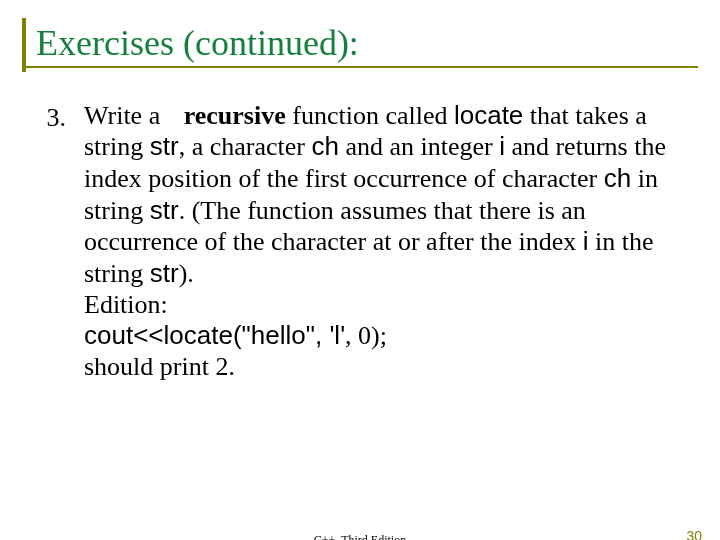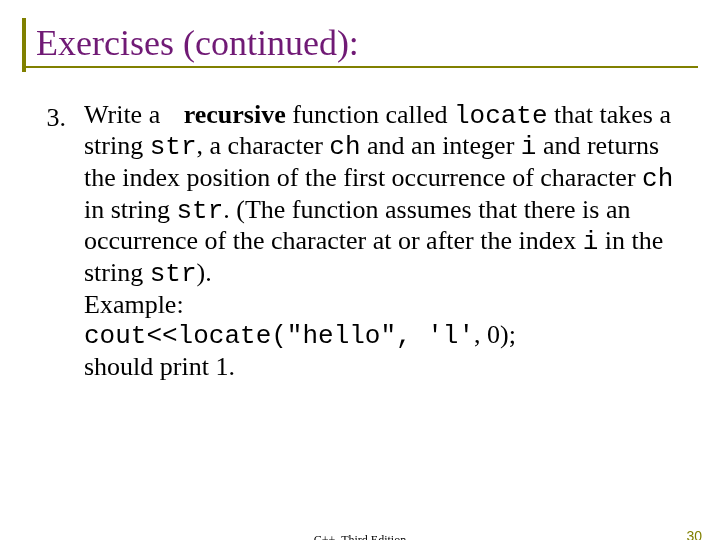--- a/index.html
+++ b/index.html
@@ -23,21 +23,21 @@
     padding: 6px 0 4px 10px;
   }
   .title-rule {
     border: none;
     border-top: 2px solid #808000;
     margin-top: 2px;
     margin-left: -10px;
   }
   .title {
     font-size: 36px;
-    color: #701a75;
+    color: #15803d;
     font-weight: normal;
     line-height: 1.1;
   }
   .content {
     padding: 28px 44px 0 44px;
   }
   .list-item {
     display: flex;
     align-items: flex-start;
     gap: 18px;
@@ -49,21 +49,21 @@
     text-align: right;
     line-height: 1.25;
     padding-top: 2px;
   }
   .body-text {
     font-size: 26px;
     color: #000;
     line-height: 1.18;
   }
   .bold { font-weight: bold; margin-left: 17px; }
-  .mono { font-family: Liberation Mono, monospace; }
+  .mono { font-family: Liberation Sans, sans-serif; }
   .footer-center {
     position: absolute;
     bottom: 10px;
     left: 0;
     width: 100%;
     text-align: center;
     font-size: 12px;
     color: #000;
     line-height: 1.15;
   }
@@ -85,25 +85,25 @@
     <div class="title">Exercises (continued):</div>
     <hr class="title-rule">
   </div>
 
   <div class="content">
     <div class="list-item">
       <div class="num">3.</div>
       <div class="body-text">
         <span>Write a </span><span class="bold">recursive</span><span> function called </span><span class="mono">locate</span><span> that takes a string </span><span class="mono">str</span><span>, a character </span><span class="mono">ch</span><span> and an integer </span><span class="mono">i</span><span> and returns the index position of the first occurrence of character </span><span class="mono">ch</span><span> in string </span><span class="mono">str</span><span>. (The function assumes that there is an occurrence of the character at or after the index </span><span class="mono">i</span><span> in the string </span><span class="mono">str</span><span>).</span>
         <br>
-        <span>Example:</span>
+        <span>Edition:</span>
         <br>
         <span class="mono">cout&lt;&lt;locate("hello", 'l'</span><span>, 0);</span>
         <br>
-        <span>should print 1.</span>
+        <span>should print 2.</span>
       </div>
     </div>
   </div>
 
   <div class="footer-center">
     <br>
     <span>C++, Third Edition</span>
   </div>
 
   <div class="footer-right">30</div>

